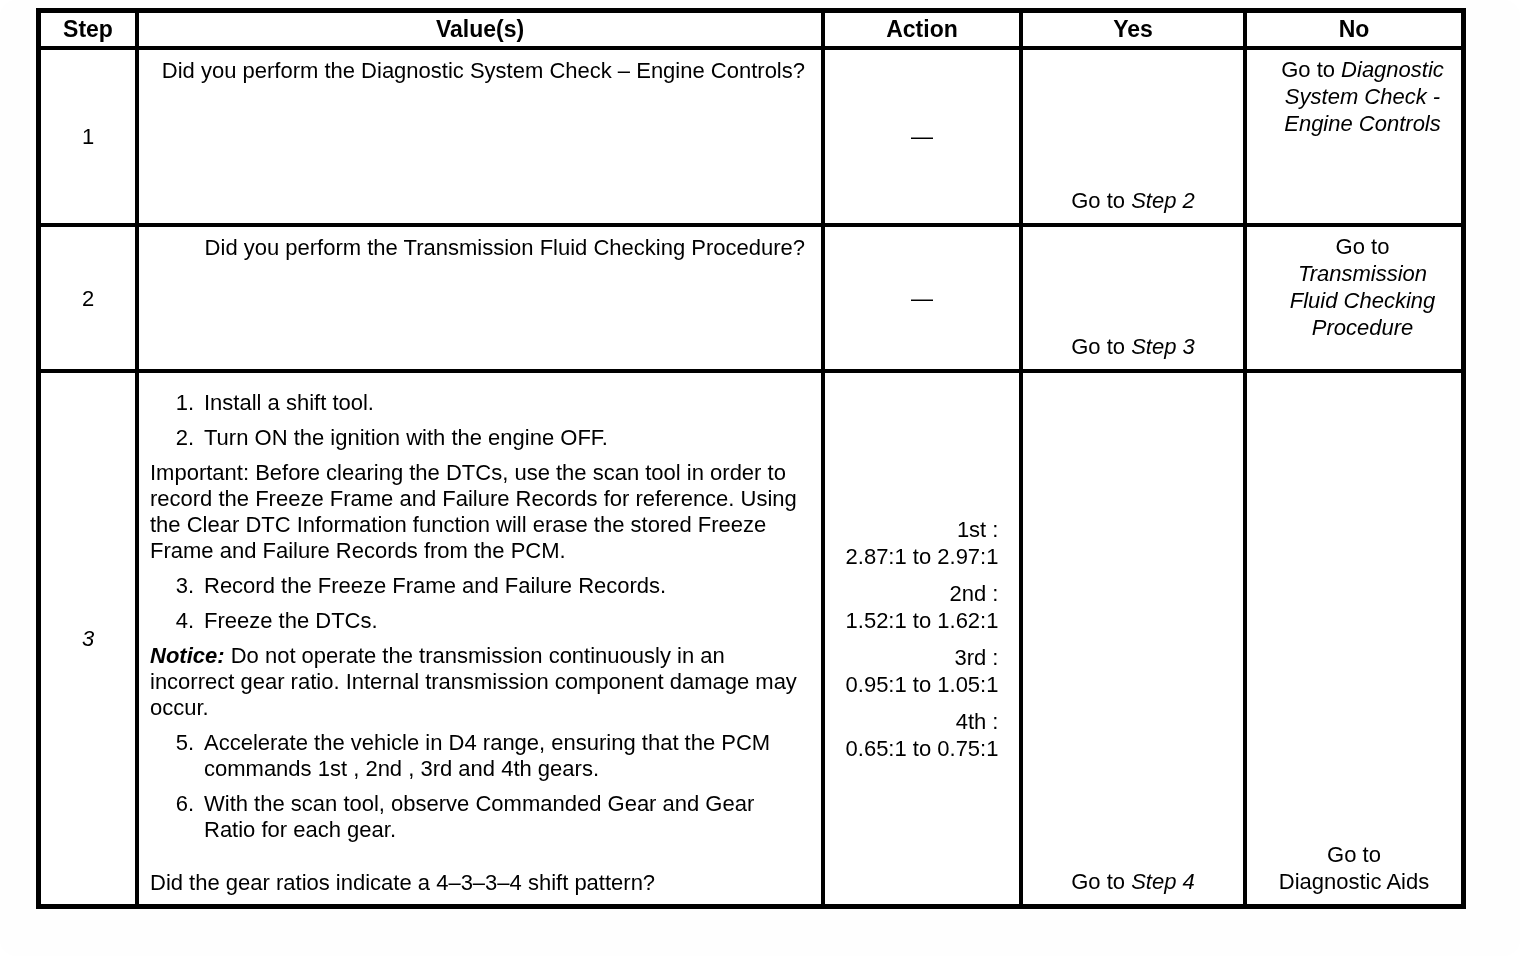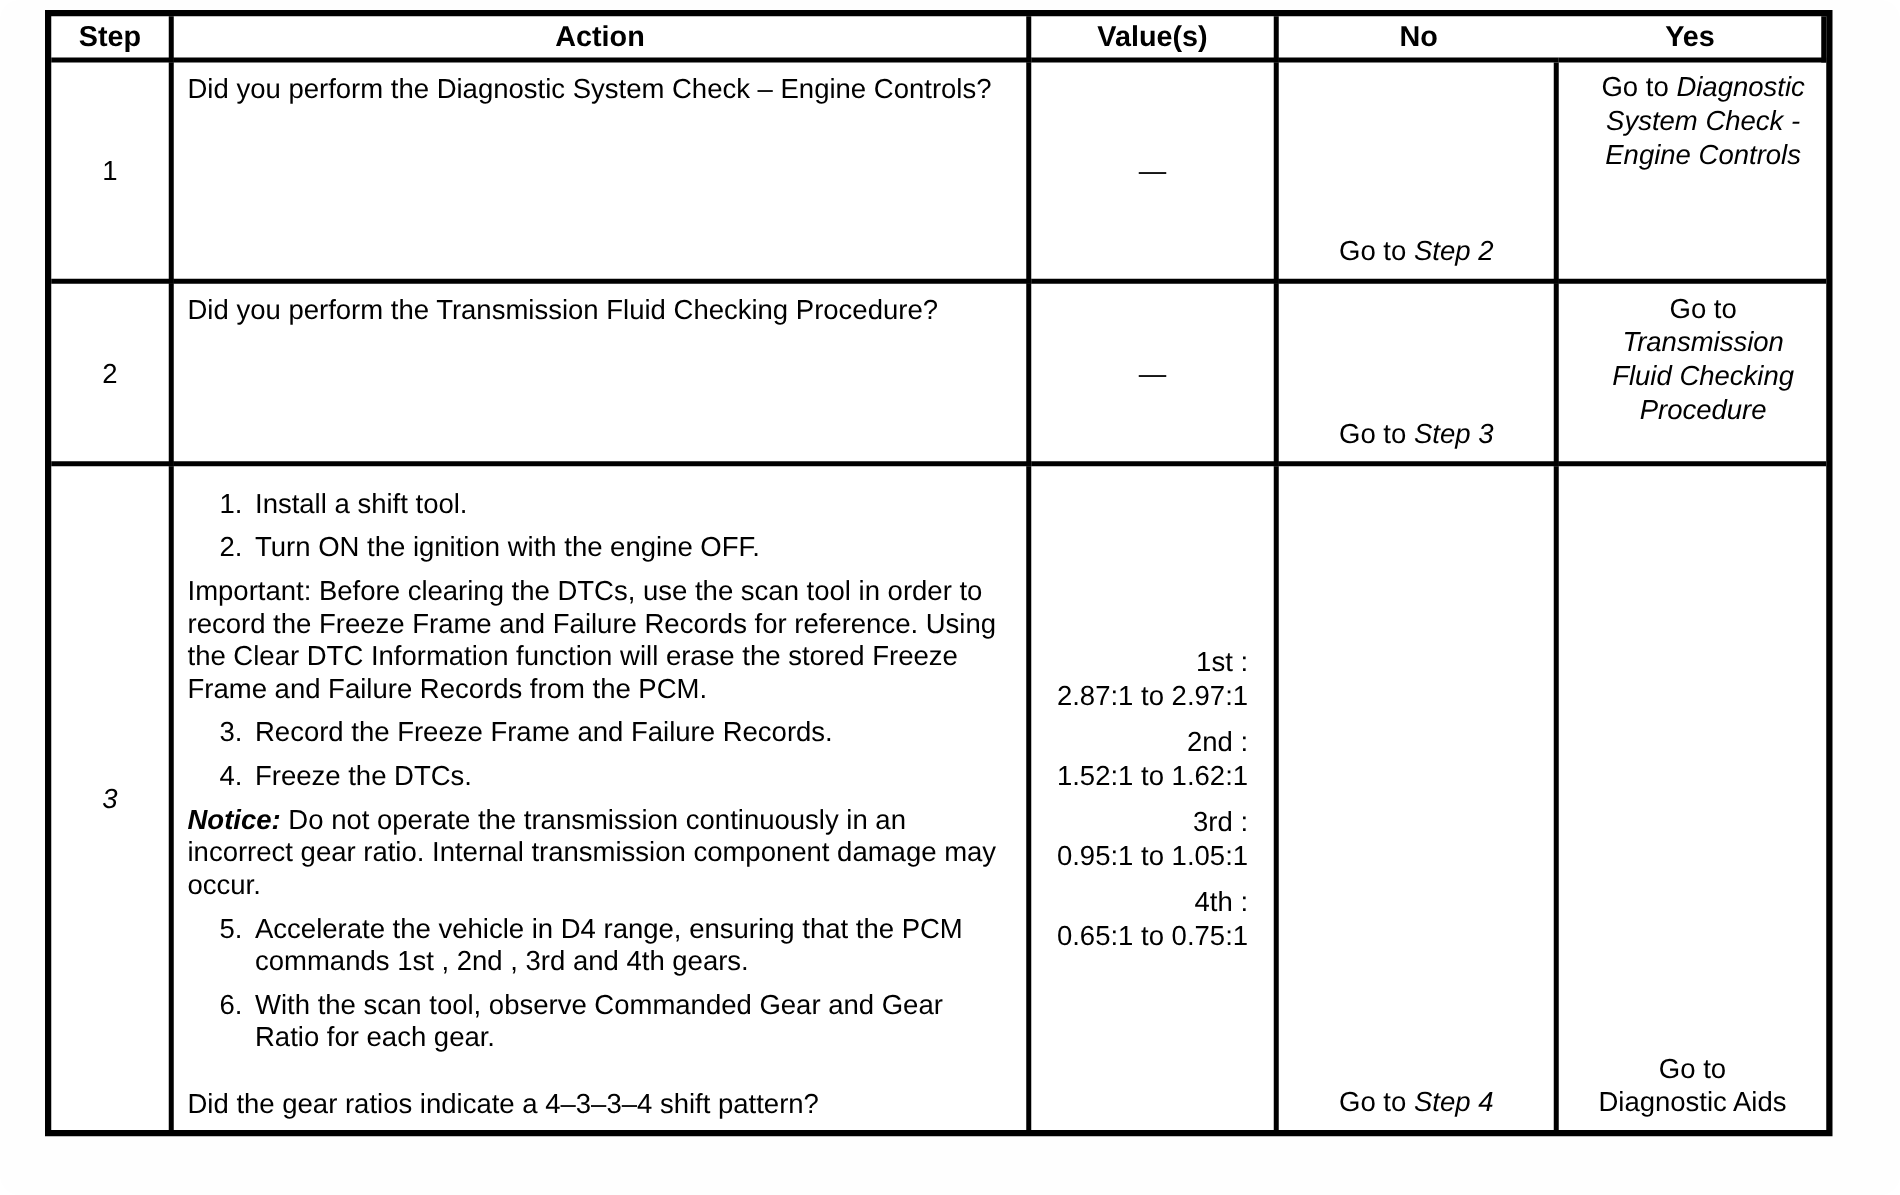--- a/index.html
+++ b/index.html
@@ -17,21 +17,21 @@
     grid-template-rows:37px 177px 146px 1fr;
   }
   .c{
     box-sizing:border-box;border-right:4px solid #000;border-bottom:4px solid #000;
     font-size:22px;line-height:27px;overflow:hidden;
   }
   .c.lastcol{border-right:none;}
   .c.lastrow{border-bottom:none;}
   .hc{display:flex;align-items:center;justify-content:center;font-weight:bold;font-size:23px;}
   .stepc{display:flex;align-items:center;justify-content:center;}
-  .actc{padding:7px 16px 0 11px;}
+  .actc{padding:7px 16px 0 11px;text-align:right;}
   .valc{display:flex;flex-direction:column;align-items:center;justify-content:center;text-align:center;}
   .yesc{display:flex;flex-direction:column;justify-content:flex-end;align-items:center;padding-bottom:9px;text-align:right;}
   .noc{padding-top:6px;text-align:center;padding-left:23px;padding-right:6px;}
   .noc3{display:flex;flex-direction:column;justify-content:flex-end;align-items:center;padding-bottom:9px;text-align:center;}
   .it{font-style:italic;}
   .b{font-weight:normal;}
   .bi{font-weight:bold;font-style:italic;}
   .act3{display:flex;flex-direction:column;padding:8px 14px 8px 11px;line-height:26px;height:100%;box-sizing:border-box;}
   .act3 .li{display:flex;margin-top:9px;}
   .act3 .num{flex:none;width:44px;text-align:right;padding-right:10px;}
@@ -42,24 +42,24 @@
   .pair{margin:5px 0;text-align:right;}
   .pair .rng{display:block;}
 </style>
 </head>
 <body>
 
 <div class="sheet">
   <div class="dtable">
 
     <div class="c hc">Step</div>
+    <div class="c hc">Value(s)</div>
     <div class="c hc">Action</div>
-    <div class="c hc">Value(s)</div>
+    <div class="c hc">Yes</div>
     <div class="c hc lastcol">No</div>
-    <div class="c hc">Yes</div>
 
     <div class="c stepc">1</div>
     <div class="c actc">
       <span>Did you perform the Diagnostic System Check – Engine Controls?</span>
     </div>
     <div class="c valc">
       <span>—</span>
     </div>
     <div class="c yesc">
       <div class="goto"><span>Go to</span> <span class="it">Step 2</span></div>

